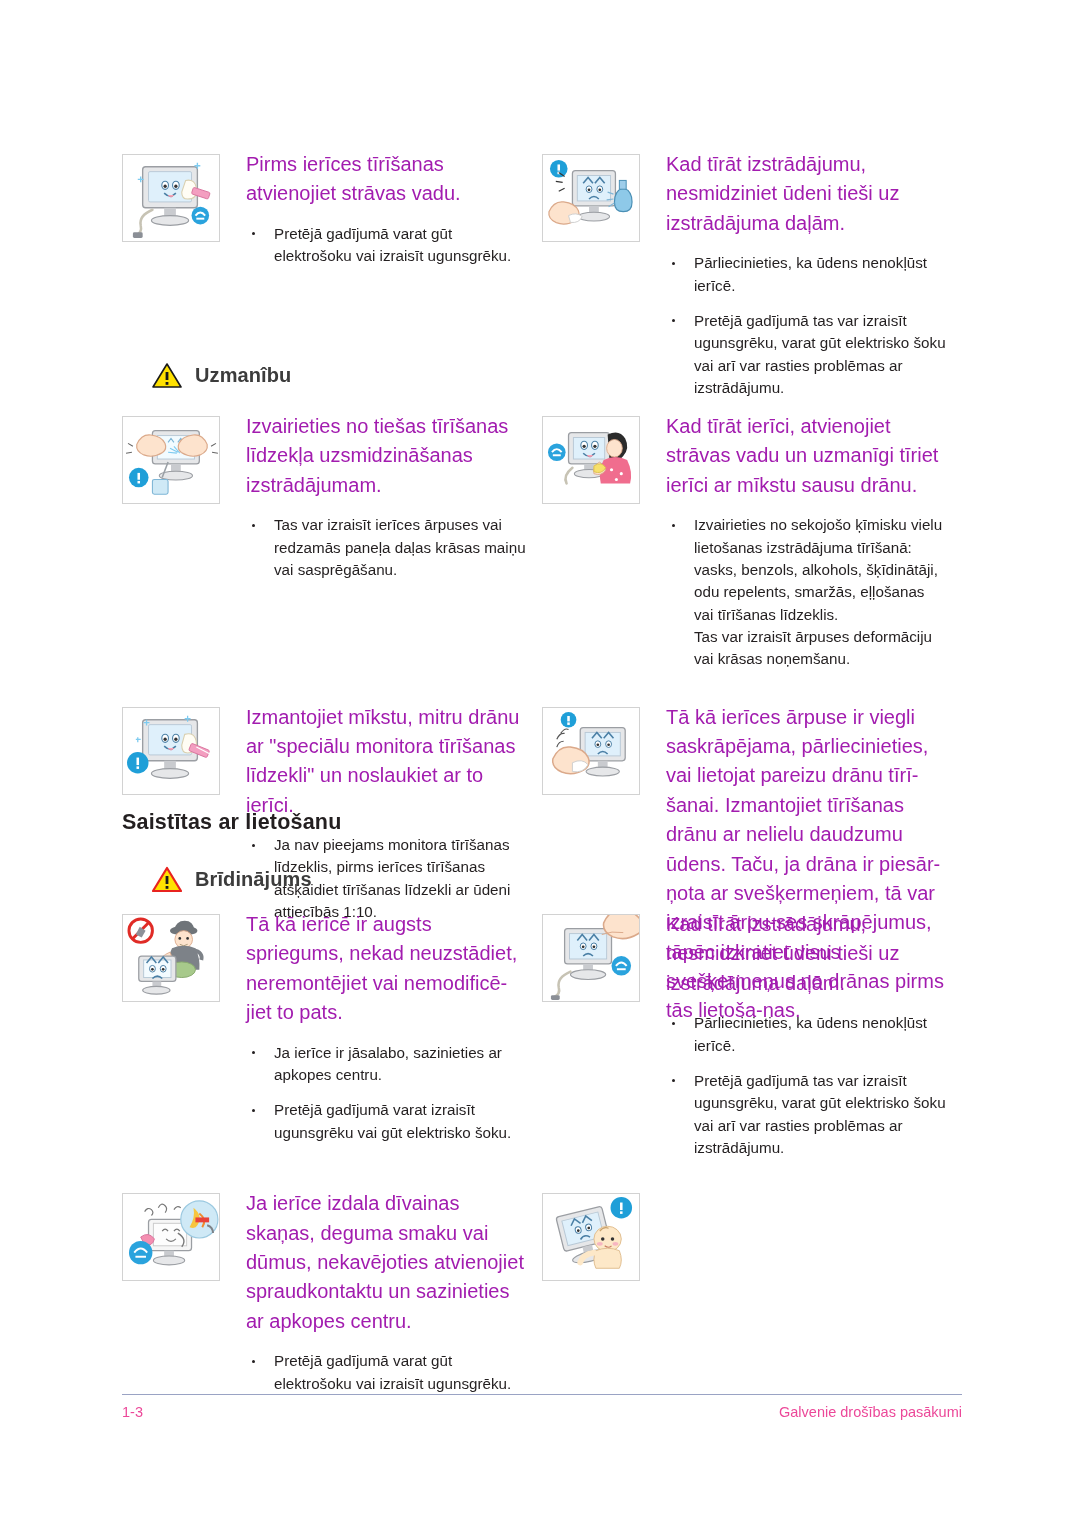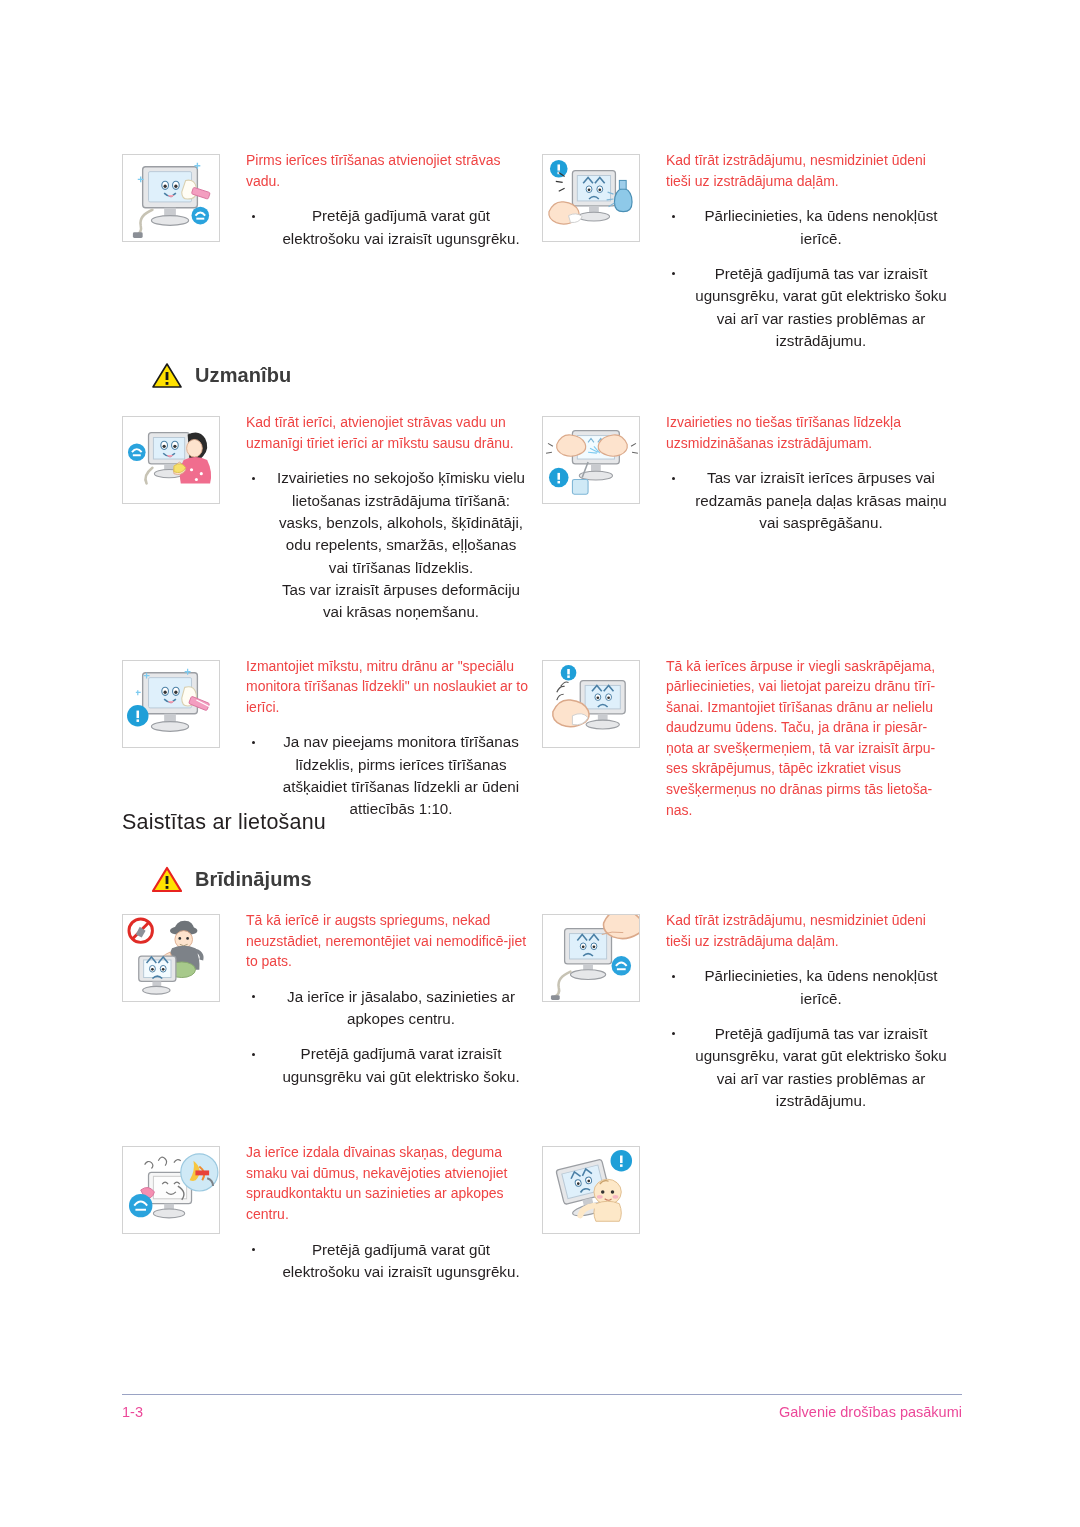--- a/index.html
+++ b/index.html
@@ -52,38 +52,37 @@
     margin-top: 4px;
   }
   .thumb svg { display:block; width:100%; height:100%; }
 
   .item-body {
     padding-left: 26px;
     flex: 1;
   }
 
   .lead {
-    font-size: 14px;
+    font-size: 20px;
     line-height: 1.47;
     margin: 0;
-    color: #ef4444;
+    color: #a21caf;
   }
 
   ul.bullets {
     margin: 14px 0 0 0;
     padding: 0;
     list-style: none;
   }
   ul.bullets li {
     position: relative;
     padding-left: 28px;
     font-size: 15.2px;
     line-height: 1.47;
     margin-bottom: 13px;
-    text-align: center;
   }
   ul.bullets li:last-child { margin-bottom: 0; }
   ul.bullets li .dot {
     position: absolute;
     left: 6px;
     top: 0.62em;
     width: 3px;
     height: 3px;
     background: #231f20;
     border-radius: 50%;
@@ -104,21 +103,21 @@
   .notice-head .txt {
     font-size: 20px;
     font-weight: bold;
     letter-spacing: 0.1px;
     color: #3c3c3c;
   }
 
   .section-title {
     position: absolute;
     font-size: 21.5px;
-    font-weight: normal;
+    font-weight: bold;
     color: #231f20;
     letter-spacing: 0.2px;
   }
 
   
   .footer-rule {
     position: absolute;
     left: 122px;
     width: 840px;
     height: 1px;
@@ -212,20 +211,51 @@
       <rect x="13.6" y="10" width="2.8" height="8" fill="#1a1a1a"></rect>
       <rect x="13.6" y="20" width="2.8" height="2.8" fill="#1a1a1a"></rect>
     </svg>
     <span class="txt">Uzmanîbu</span>
   </div>
 
   <div class="items-grid" id="caution-grid" style="top: 412px; row-gap: 32px;">
       <div class="item">
       <div class="thumb">
         <svg viewBox="0 0 98 88" preserveAspectRatio="xMidYMid meet">
+      <rect x="30" y="14" width="48" height="34" rx="3" fill="#e6e7e9" stroke="#9b9ea3" stroke-width="1.3"></rect>
+      <rect x="35" y="19" width="38" height="24" fill="#f2fbff" stroke="#b9c9d6" stroke-width="1"></rect>
+      <path d="M46,26 l3,-4 l3,4 M56,26 l3,-4 l3,4" fill="none" stroke="#7fb6d6" stroke-width="1.2"></path>
+      <path d="M48,32 l8,4 M52,30 l6,7 M46,36 l9,1" stroke="#7ecbf0" stroke-width="1.1"></path>
+      <rect x="49" y="48" width="10" height="8" fill="#c9cbcf"></rect>
+      <ellipse cx="54" cy="60" rx="17" ry="4.5" fill="#e6e7e9" stroke="#9b9ea3" stroke-width="1.1"></ellipse>
+      <g transform="translate(14,28) scale(1.2,1.2)">
+      <path d="M0,0 q4,-9 12,-8 q9,1 12,7 q2,5 -2,8 q-8,5 -16,2 q-7,-3 -6,-9 z" fill="#fde3cd" stroke="#dba98a" stroke-width="1"></path>
+    </g>
+      <g transform="translate(86,28) scale(-1.2,1.2)">
+      <path d="M0,0 q4,-9 12,-8 q9,1 12,7 q2,5 -2,8 q-8,5 -16,2 q-7,-3 -6,-9 z" fill="#fde3cd" stroke="#dba98a" stroke-width="1"></path>
+    </g>
+      <path d="M10,30 l-5,-3 M9,36 l-6,1" stroke="#666" stroke-width="1.1"></path>
+      <path d="M90,30 l5,-3 M91,36 l6,1" stroke="#666" stroke-width="1.1"></path>
+      <circle cx="16" cy="62" r="10" fill="#1f9fd8"></circle>
+          <rect x="14.7" y="57.2" width="2.6" height="7" fill="#fff"></rect>
+          <rect x="14.7" y="65.4" width="2.6" height="2.6" fill="#fff"></rect>
+      <rect x="30" y="64" width="16" height="15" rx="2" fill="#cfe9f6" stroke="#7fb6d6" stroke-width="1.1"></rect>
+      <path d="M40,62 l6,-16" stroke="#9aa0a6" stroke-width="1.6"></path>
+          </svg>
+      </div>
+      <div class="item-body">
+        <p class="lead">Izvairieties no tiešas tīrīšanas līdzekļa uzsmidzināšanas izstrādājumam.</p>
+        <ul class="bullets">
+            <li><span class="dot"></span><span>Tas var izraisīt ierīces ārpuses vai redzamās paneļa daļas krāsas maiņu vai sasprēgāšanu.</span></li>
+          </ul>
+      </div>
+    </div>
+      <div class="item">
+      <div class="thumb">
+        <svg viewBox="0 0 98 88" preserveAspectRatio="xMidYMid meet">
       <circle cx="14" cy="36" r="9" fill="#2aa3dd"></circle>
           <path d="M9.05,36 q4.95,-6.3 9.9,0" fill="none" stroke="#fff" stroke-width="2"></path>
           <path d="M9.95,39.15 h8.1" stroke="#fff" stroke-width="2"></path>
       <rect x="26" y="16" width="42" height="32" rx="3" fill="#e6e7e9" stroke="#9b9ea3" stroke-width="1.3"></rect>
       <rect x="31" y="21" width="32" height="22" fill="#dff0fb" stroke="#b9c9d6" stroke-width="1"></rect>
       <ellipse cx="42" cy="29" rx="3.4" ry="4.2" fill="#fff" stroke="#4a7fa5" stroke-width="1.1"></ellipse>
           <ellipse cx="53" cy="29" rx="3.4" ry="4.2" fill="#fff" stroke="#4a7fa5" stroke-width="1.1"></ellipse>
           <circle cx="42" cy="30" r="1.7" fill="#333"></circle>
           <circle cx="53" cy="30" r="1.7" fill="#333"></circle>
           <path d="M41,37 q6,6 12,0" fill="none" stroke="#4a7fa5" stroke-width="1.5"></path>
@@ -240,51 +270,20 @@
             <circle cx="80" cy="58" r="1.6" fill="#fff"></circle>
       <circle cx="75" cy="64" r="1.6" fill="#fff"></circle>
       <path d="M58,46 q-8,4 -6,12 q8,3 12,-4 z" fill="#fde3cd" stroke="#dba98a" stroke-width="0.9"></path>
       <path d="M52,50 q8,-5 12,2 q-4,7 -12,4 z" fill="#f7e06b" stroke="#d9bf4c" stroke-width="0.9"></path>
           </svg>
       </div>
       <div class="item-body">
         <p class="lead">Kad tīrāt ierīci, atvienojiet strāvas vadu un uzmanīgi tīriet ierīci ar mīkstu sausu drānu.</p>
         <ul class="bullets">
             <li><span class="dot"></span><span>Izvairieties no sekojošo ķīmisku vielu lietošanas izstrādājuma tīrīšanā: vasks, benzols, alkohols, šķīdinātāji, odu repelents, smaržās, eļļošanas vai tīrīšanas līdzeklis.</span><span class="sub">Tas var izraisīt ārpuses deformāciju vai krāsas noņemšanu.</span></li>
-          </ul>
-      </div>
-    </div>
-      <div class="item">
-      <div class="thumb">
-        <svg viewBox="0 0 98 88" preserveAspectRatio="xMidYMid meet">
-      <rect x="30" y="14" width="48" height="34" rx="3" fill="#e6e7e9" stroke="#9b9ea3" stroke-width="1.3"></rect>
-      <rect x="35" y="19" width="38" height="24" fill="#f2fbff" stroke="#b9c9d6" stroke-width="1"></rect>
-      <path d="M46,26 l3,-4 l3,4 M56,26 l3,-4 l3,4" fill="none" stroke="#7fb6d6" stroke-width="1.2"></path>
-      <path d="M48,32 l8,4 M52,30 l6,7 M46,36 l9,1" stroke="#7ecbf0" stroke-width="1.1"></path>
-      <rect x="49" y="48" width="10" height="8" fill="#c9cbcf"></rect>
-      <ellipse cx="54" cy="60" rx="17" ry="4.5" fill="#e6e7e9" stroke="#9b9ea3" stroke-width="1.1"></ellipse>
-      <g transform="translate(14,28) scale(1.2,1.2)">
-      <path d="M0,0 q4,-9 12,-8 q9,1 12,7 q2,5 -2,8 q-8,5 -16,2 q-7,-3 -6,-9 z" fill="#fde3cd" stroke="#dba98a" stroke-width="1"></path>
-    </g>
-      <g transform="translate(86,28) scale(-1.2,1.2)">
-      <path d="M0,0 q4,-9 12,-8 q9,1 12,7 q2,5 -2,8 q-8,5 -16,2 q-7,-3 -6,-9 z" fill="#fde3cd" stroke="#dba98a" stroke-width="1"></path>
-    </g>
-      <path d="M10,30 l-5,-3 M9,36 l-6,1" stroke="#666" stroke-width="1.1"></path>
-      <path d="M90,30 l5,-3 M91,36 l6,1" stroke="#666" stroke-width="1.1"></path>
-      <circle cx="16" cy="62" r="10" fill="#1f9fd8"></circle>
-          <rect x="14.7" y="57.2" width="2.6" height="7" fill="#fff"></rect>
-          <rect x="14.7" y="65.4" width="2.6" height="2.6" fill="#fff"></rect>
-      <rect x="30" y="64" width="16" height="15" rx="2" fill="#cfe9f6" stroke="#7fb6d6" stroke-width="1.1"></rect>
-      <path d="M40,62 l6,-16" stroke="#9aa0a6" stroke-width="1.6"></path>
-          </svg>
-      </div>
-      <div class="item-body">
-        <p class="lead">Izvairieties no tiešas tīrīšanas līdzekļa uzsmidzināšanas izstrādājumam.</p>
-        <ul class="bullets">
-            <li><span class="dot"></span><span>Tas var izraisīt ierīces ārpuses vai redzamās paneļa daļas krāsas maiņu vai sasprēgāšanu.</span></li>
           </ul>
       </div>
     </div>
       <div class="item">
       <div class="thumb">
         <svg viewBox="0 0 98 88" preserveAspectRatio="xMidYMid meet">
     <rect x="20" y="12" width="56" height="42" rx="3" fill="#e6e7e9" stroke="#9b9ea3" stroke-width="1.4"></rect>
     <rect x="26" y="17" width="44" height="31" rx="1.5" fill="#dff0fb" stroke="#b9c9d6" stroke-width="1"></rect>
     <rect x="42" y="54" width="12" height="9" fill="#c9cbcf"></rect>
     <ellipse cx="48" cy="67" rx="19" ry="5" fill="#e6e7e9" stroke="#9b9ea3" stroke-width="1.2"></ellipse>

